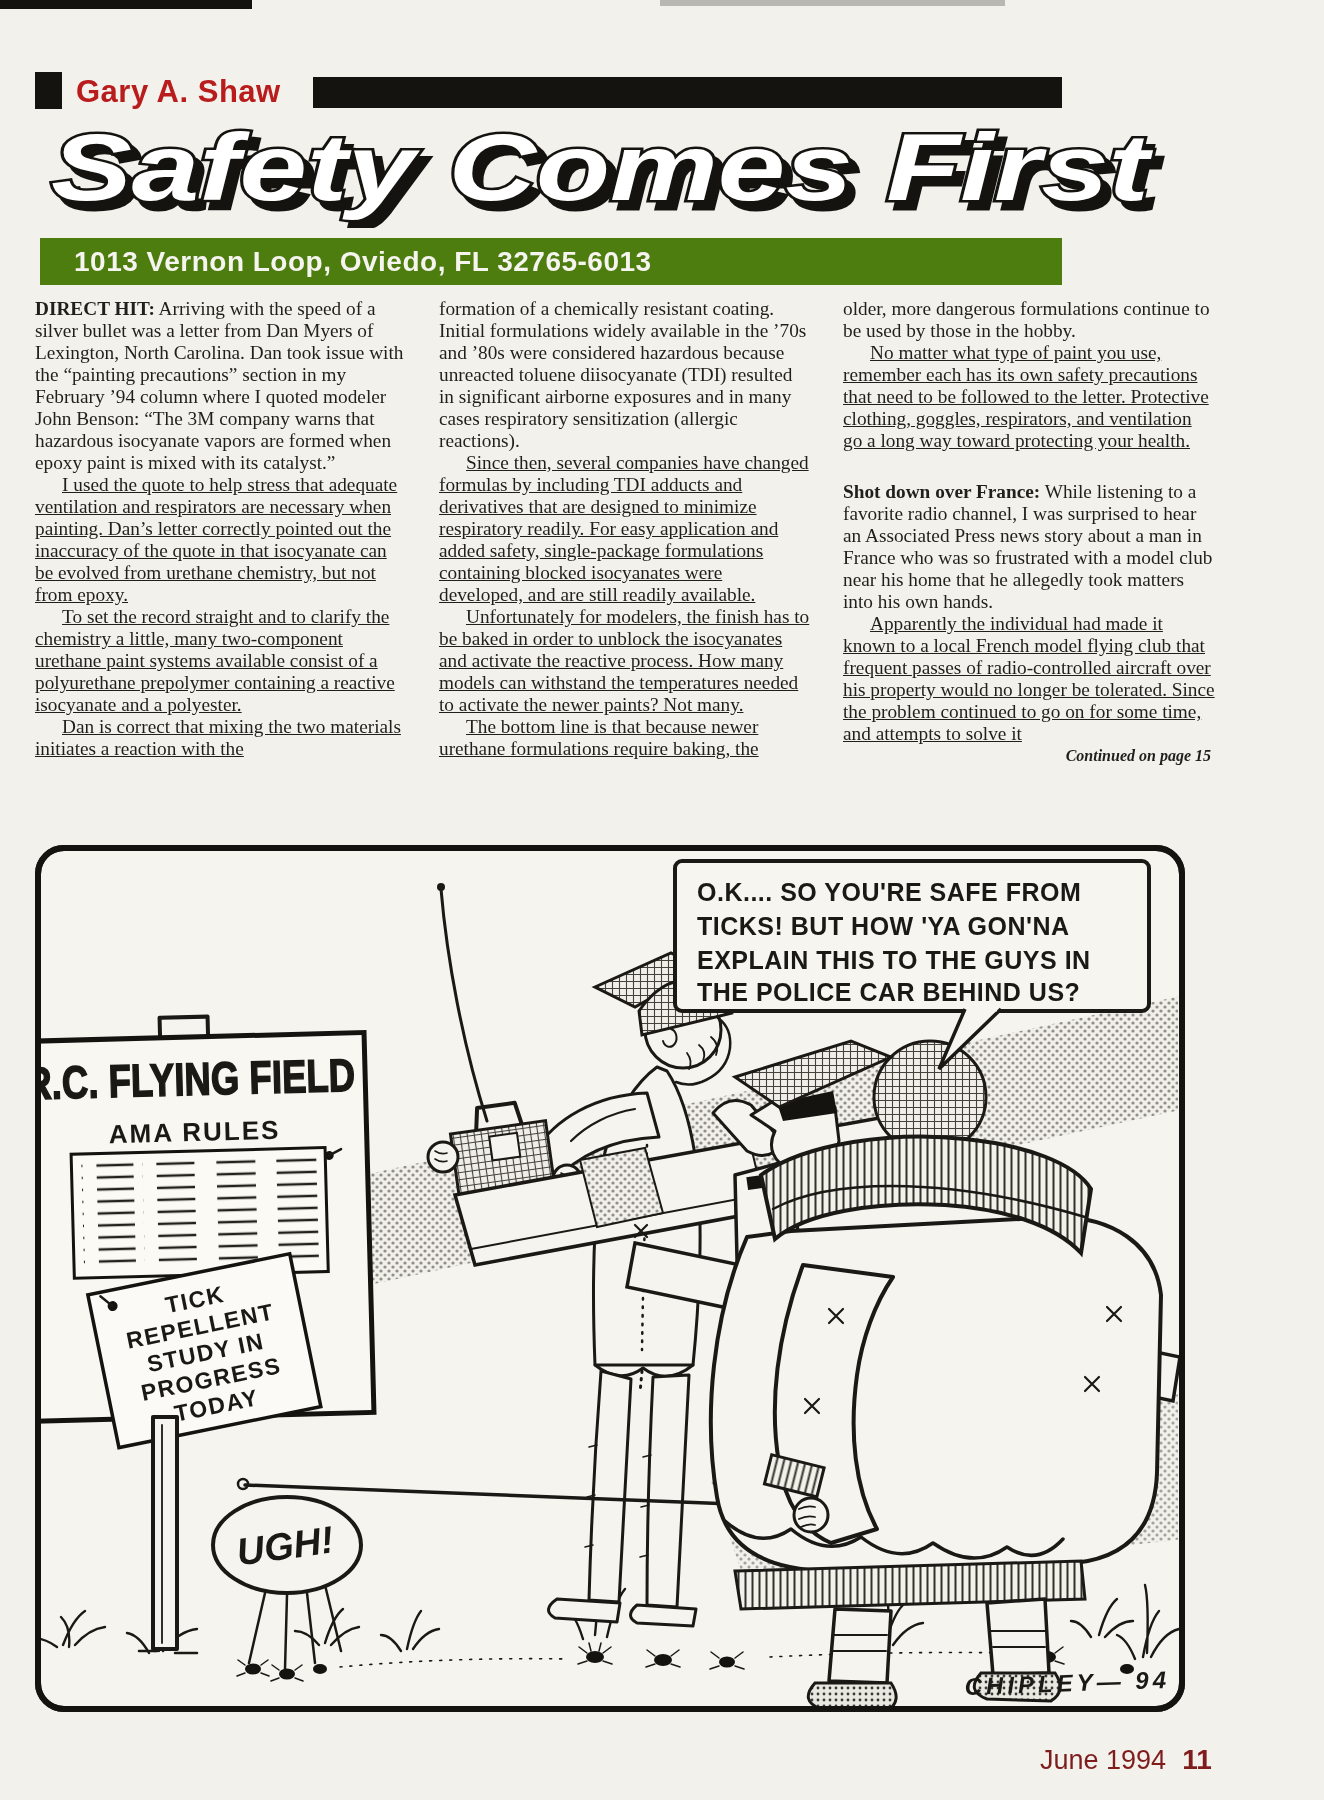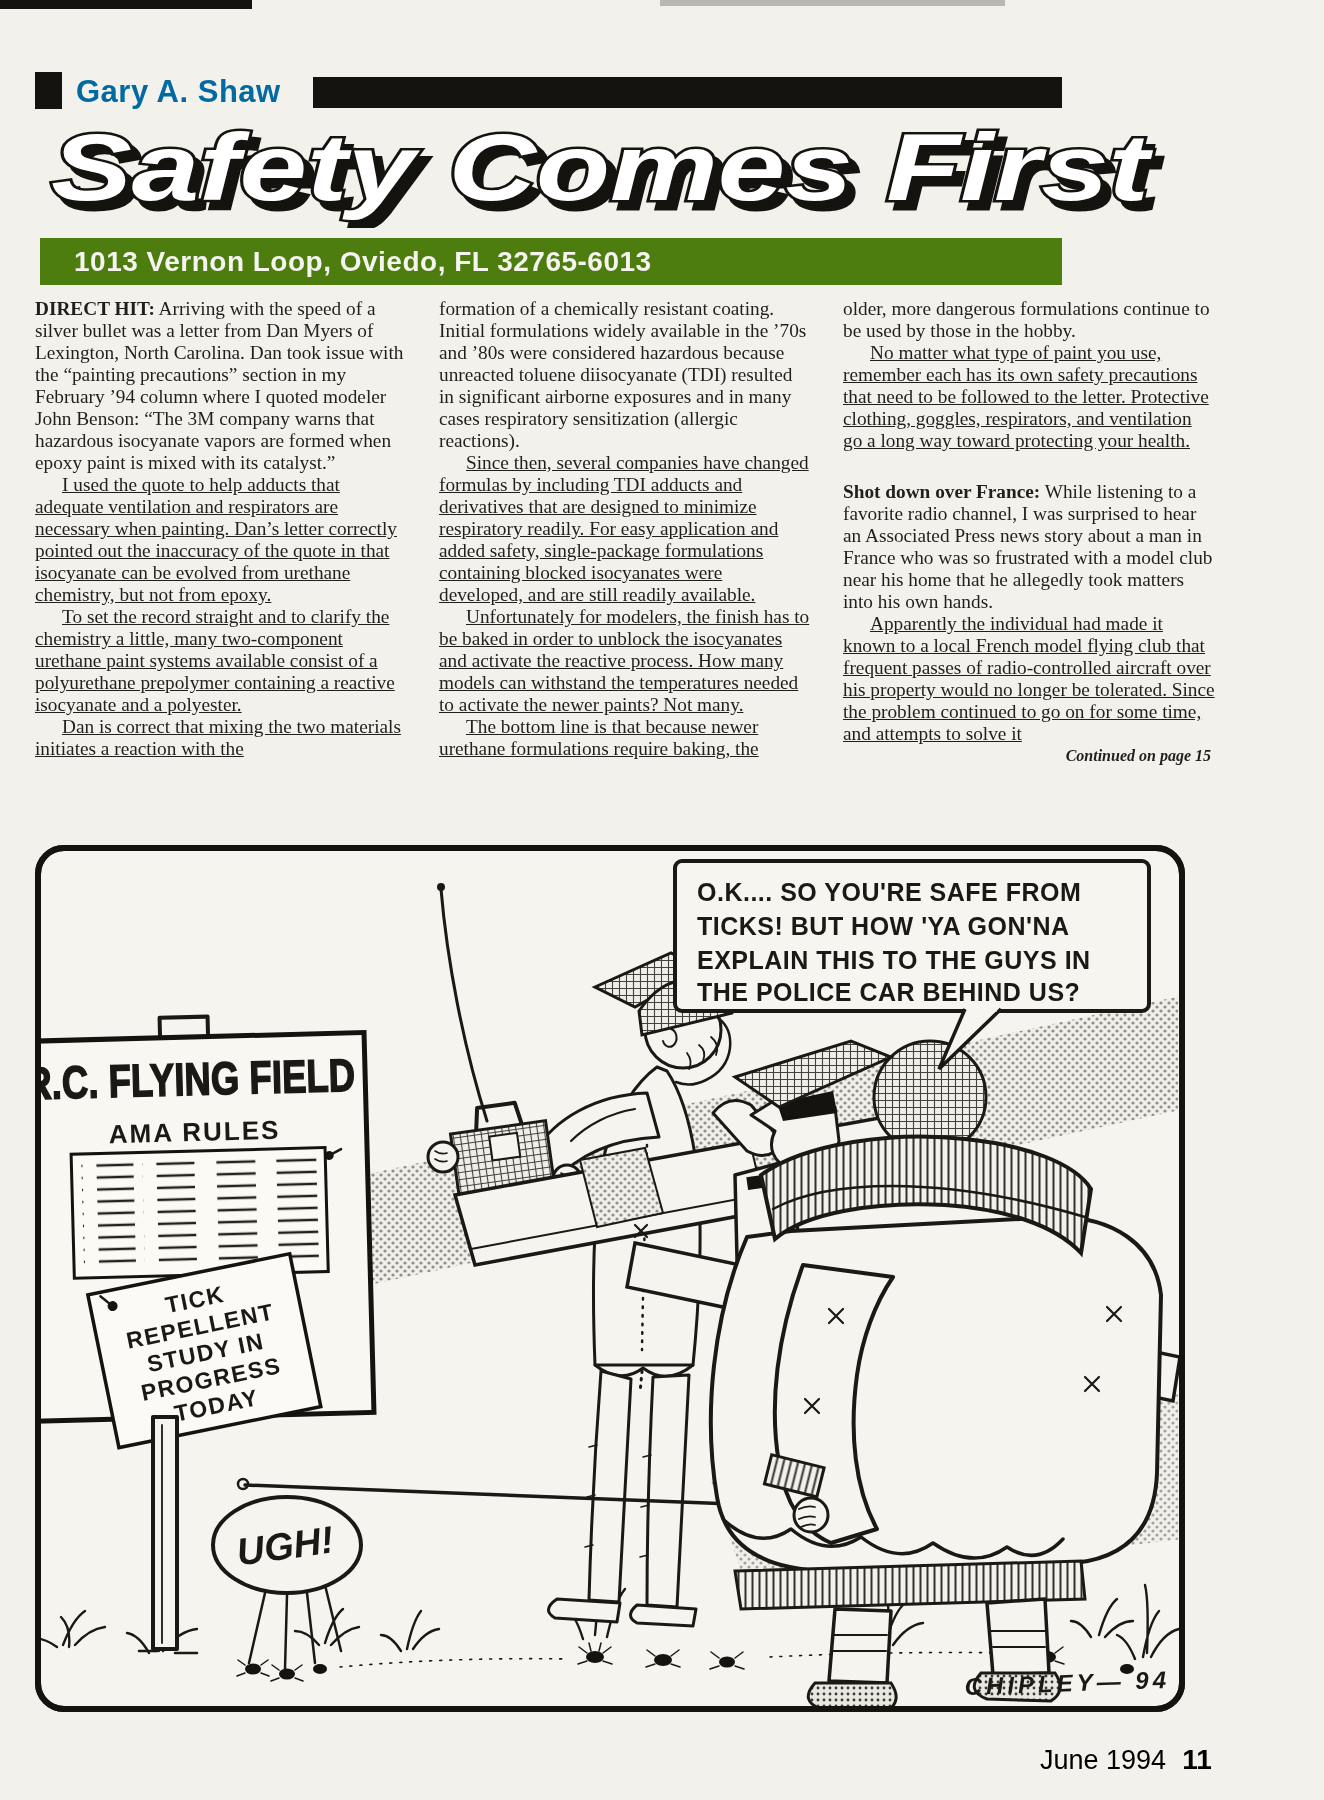--- a/index.html
+++ b/index.html
@@ -3,21 +3,21 @@
 <meta charset="utf-8">
 <style>
   html,body{margin:0;padding:0;background:#d8d6d0;}
   .page{position:relative;width:1324px;height:1800px;background:#f2f1ec;overflow:hidden;
         font-family:"Liberation Serif",serif;color:#211f1b;}
   .scan-strip1{position:absolute;left:0;top:0;width:252px;height:9px;background:#15130f;}
   .scan-strip2{position:absolute;left:660px;top:0;width:345px;height:6px;background:#b9b7b2;}
 
   .author-square{position:absolute;left:35px;top:72px;width:27px;height:37px;background:#15130f;}
   .author-name{position:absolute;left:76px;top:74px;font-family:"Liberation Sans",sans-serif;
-               font-weight:bold;font-size:31px;letter-spacing:.5px;color:#0369a1;white-space:nowrap;}
+               font-weight:bold;font-size:31px;letter-spacing:.5px;color:#b91c1c;white-space:nowrap;}
   .author-bar{position:absolute;left:313px;top:77px;width:749px;height:31px;background:#15130f;}
 
   .title-svg{position:absolute;left:30px;top:110px;width:1140px;height:118px;}
   .title-text{font-family:"Liberation Sans",sans-serif;font-weight:bold;font-style:italic;
               font-size:95px;}
 
   .address-bar{position:absolute;left:40px;top:238px;width:1022px;height:47px;background:#4d7c0f;}
   .address-bar span{display:block;padding-left:34px;line-height:47px;color:#f5f4ef;
                     font-family:"Liberation Sans",sans-serif;font-weight:bold;font-size:28px;
                     letter-spacing:.5px;white-space:nowrap;}
@@ -32,21 +32,21 @@
              font-size:16px;padding-right:4px;}
 
   .cartoon-wrap{position:absolute;left:35px;top:845px;width:1150px;height:867px;}
   .cartoon-wrap svg{display:block;width:1150px;height:867px;}
 
   .hand{font-family:"Liberation Sans",sans-serif;font-weight:bold;fill:#1b1915;}
   .ink{stroke:#1b1915;fill:none;stroke-linecap:round;stroke-linejoin:round;}
   .paperfill{fill:#f5f4ef;}
 
   .footer{position:absolute;left:1040px;top:1744px;width:240px;
-          font-family:"Liberation Sans",sans-serif;font-size:27px;color:#000000;}
+          font-family:"Liberation Sans",sans-serif;font-size:27px;color:#7f1d1d;}
   .footer b{font-size:28px;margin-left:16px;}
 </style>
 </head>
 <body>
 
 <div class="page">
 
   <div class="scan-strip1"></div>
   <div class="scan-strip2"></div>
 
@@ -59,21 +59,21 @@
     <text class="title-text" x="570" y="90" text-anchor="middle" textLength="1098" lengthAdjust="spacingAndGlyphs" fill="#ffffff" stroke="#15130f" stroke-width="5" style="paint-order:stroke;">Safety Comes First</text>
   </svg>
 
   <div class="address-bar">
     <span>1013 Vernon Loop, Oviedo, FL 32765-6013</span>
   </div>
 
   <div class="columns">
     <div class="col">
       <p><b>DIRECT HIT:</b> <span>Arriving with the speed of a silver bullet was a letter from Dan Myers of Lexington, North Carolina. Dan took issue with the “painting precautions” section in my February ’94 column where I quoted modeler John Benson: “The 3M company warns that hazardous isocyanate vapors are formed when epoxy paint is mixed with its catalyst.”</span></p>
-      <p class="ind">I used the quote to help adducts that adequate ventilation and respirators are necessary when painting. Dan’s letter correctly pointed out the inaccuracy of the quote in that isocyanate can be evolved from urethane chemistry, but not from epoxy.</p>
+      <p class="ind">I used the quote to help stress that adequate ventilation and respirators are necessary when painting. Dan’s letter correctly pointed out the inaccuracy of the quote in that isocyanate can be evolved from urethane chemistry, but not from epoxy.</p>
       <p class="ind">To set the record straight and to clarify the chemistry a little, many two-component urethane paint systems available consist of a polyurethane prepolymer containing a reactive isocyanate and a polyester.</p>
       <p class="ind">Dan is correct that mixing the two materials initiates a reaction with the</p>
     </div>
     <div class="col">
       <p>formation of a chemically resistant coating. Initial formulations widely available in the ’70s and ’80s were considered hazardous because unreacted toluene diisocyanate (TDI) resulted in significant airborne exposures and in many cases respiratory sensitization (allergic reactions).</p>
       <p class="ind">Since then, several companies have changed formulas by including TDI adducts and derivatives that are designed to minimize respiratory readily. For easy application and added safety, single-package formulations containing blocked isocyanates were developed, and are still readily available.</p>
       <p class="ind">Unfortunately for modelers, the finish has to be baked in order to unblock the isocyanates and activate the reactive process. How many models can withstand the temperatures needed to activate the newer paints? Not many.</p>
       <p class="ind">The bottom line is that because newer urethane formulations require baking, the</p>
     </div>
     <div class="col">

